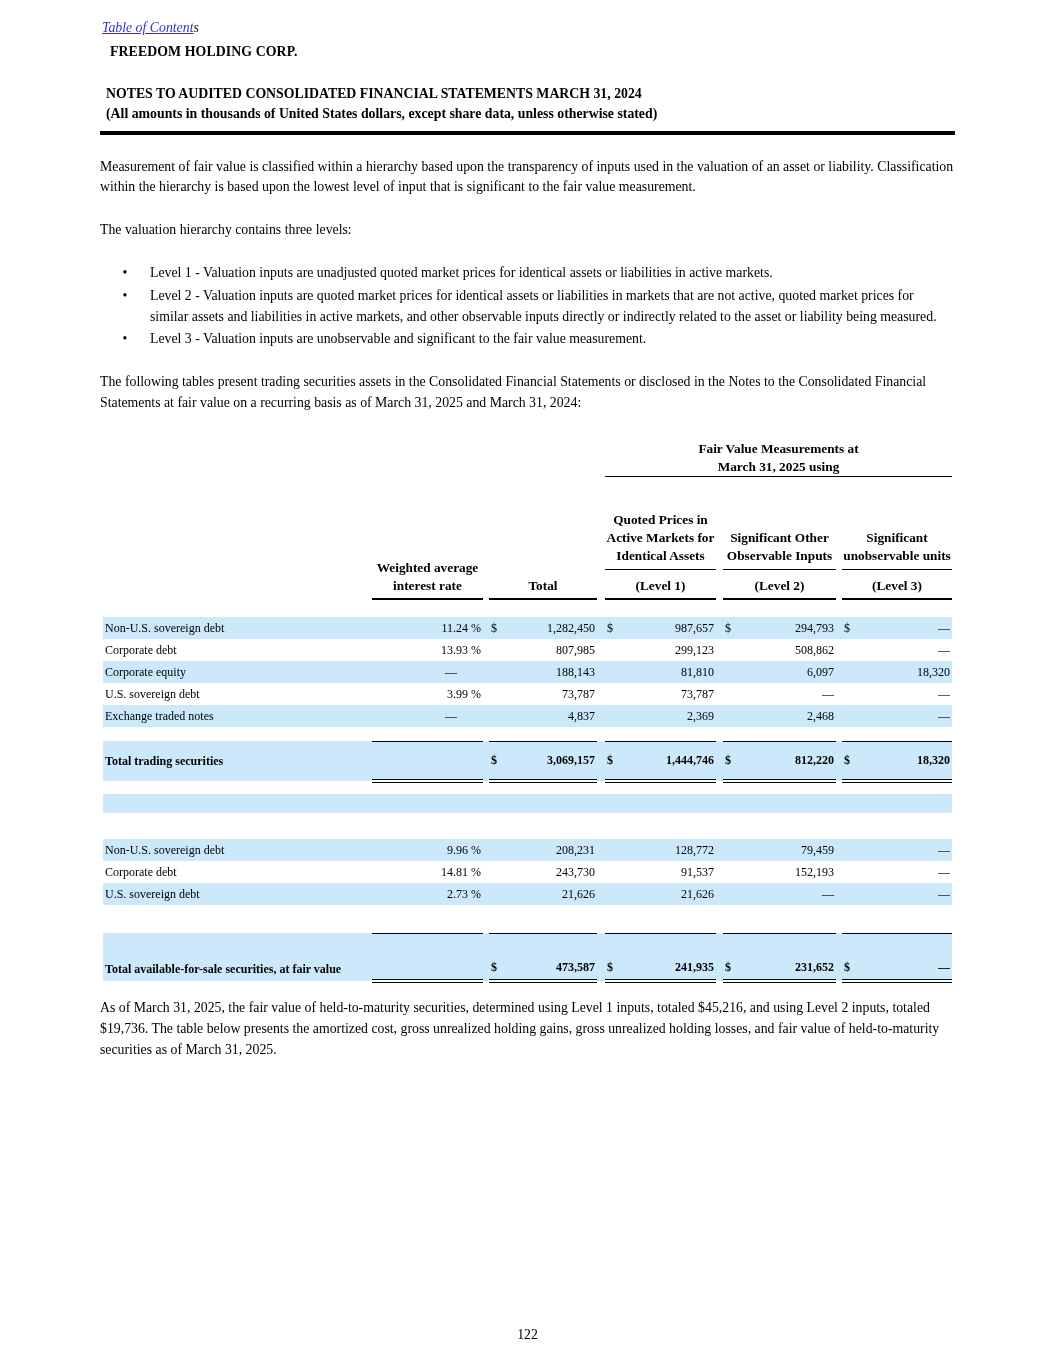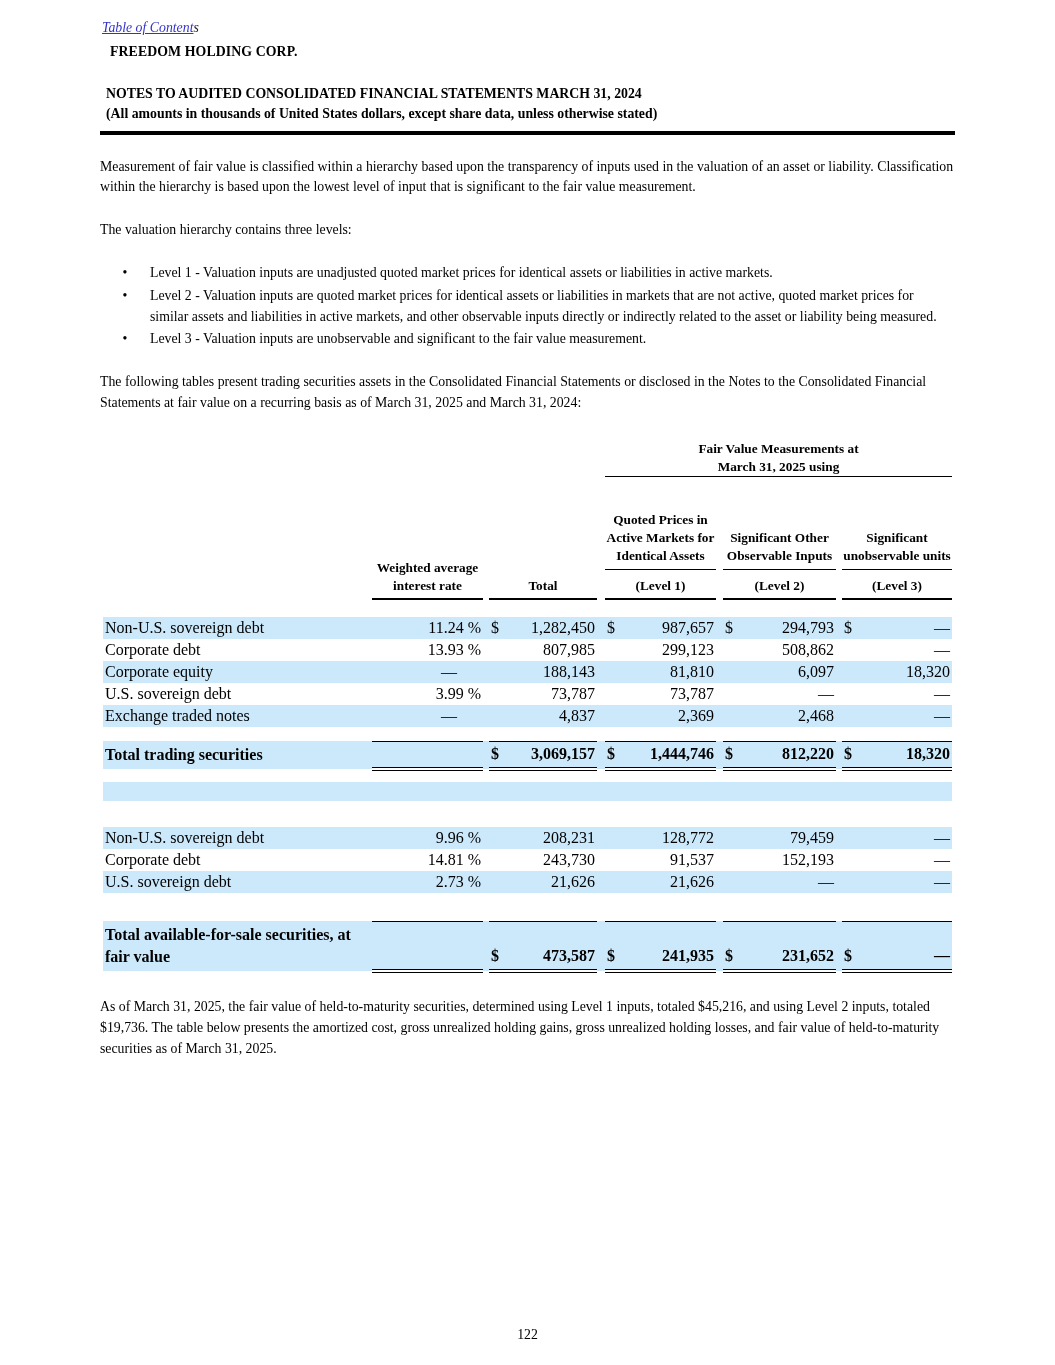--- a/index.html
+++ b/index.html
@@ -36,41 +36,41 @@
   .fh-desc.d1 { left:502px; width:111px; }
   .fh-desc.d2 { left:620px; width:113px; }
   .fh-desc.d3 { left:739px; width:110px; }
   .fh-bottom { bottom:0; border-bottom:2px solid #000; display:flex; align-items:flex-end; justify-content:center; padding-bottom:3px; }
   .fh-rate  { left:269px; width:111px; }
   .fh-total { left:386px; width:108px; }
   .fh-l1 { left:502px; width:111px; }
   .fh-l2 { left:620px; width:113px; }
   .fh-l3 { left:739px; width:110px; }
 
-  table.fin { border-collapse:collapse; table-layout:fixed; width:849px; margin-top:17px; font-size:16px; }
+  table.fin { border-collapse:collapse; table-layout:fixed; width:849px; margin-top:17px; font-size:12px; }
   table.fin td { padding:0 2px; vertical-align:middle; white-space:nowrap; overflow:hidden; }
   tr.datarow { height:22px; }
   tr.blue { background:#cbe9fb; }
   td.lbl { text-align:left; padding-left:5px; }
   td.rate { text-align:right; padding-right:3px; }
   td.rate.dash { padding-right:26px; }
   td.cur { text-align:left; padding-left:3px; }
   td.val { text-align:right; padding-right:2px; }
   tr.total-row { font-weight:bold; }
   tr.total-row td.tline { border-top:1.5px solid #000; border-bottom:4px double #000; }
-  tr.t1 { height:28px; }
+  tr.t1 { height:40px; }
   tr.t2 { height:48px;padding-left:37px; }
   tr.t2 td { vertical-align:bottom; padding-bottom:4px; }
   tr.t2 td.lbl { white-space:normal; line-height:1.35; padding-top:3px; }
   tr.sp td { background:#fff; }
   tr.sp.h14 { height:14px; } tr.sp.h13 { height:13px; }
   tr.sp.h26 { height:26px; } tr.sp.h28 { height:28px; }
   tr.blue-empty { height:19px; }
 
-  .after-para { margin-top:24px; line-height:1.52; }
+  .after-para { margin-top:15px; line-height:1.52; }
   .page-number { position:absolute; bottom:22px; left:0; width:100%; text-align:center; }
 </style>
 </head>
 <body>
 
 <div class="page">
   <div class="content">
 
     <div class="toc-line">
       <span class="toc-link">Table of Content</span><span class="toc-suffix">s</span>

